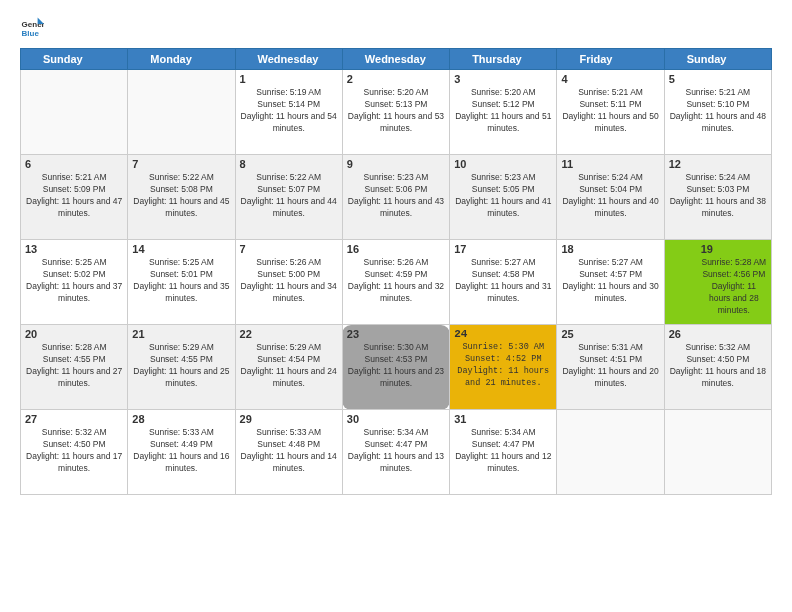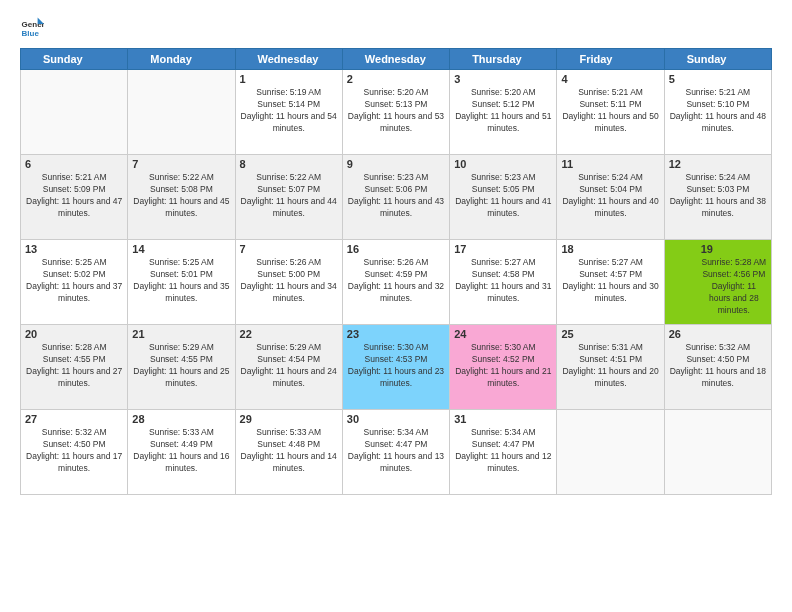--- a/index.html
+++ b/index.html
@@ -250,27 +250,27 @@
             <div class="day-info" style="white-space: pre-line;">Sunrise: 5:29 AM
 Sunset: 4:55 PM
 Daylight: 11 hours and 25 minutes.</div>
           </td>
           <td style="background: rgb(240, 240, 240);">
             <span class="day-num">22</span>
             <div class="day-info" style="white-space: pre-line;">Sunrise: 5:29 AM
 Sunset: 4:54 PM
 Daylight: 11 hours and 24 minutes.</div>
           </td>
-          <td style="background: #7dd3fc;">
+          <td style="background: #a3a3a3; border-radius: 9px;">
             <span class="day-num">23</span>
             <div class="day-info" style="white-space: pre-line;">Sunrise: 5:30 AM
 Sunset: 4:53 PM
 Daylight: 11 hours and 23 minutes.</div>
           </td>
-          <td style="background: #f9a8d4;">
+          <td style="background: #eab308; font-family: Liberation Mono, monospace;">
             <span class="day-num">24</span>
             <div class="day-info" style="white-space: pre-line;">Sunrise: 5:30 AM
 Sunset: 4:52 PM
 Daylight: 11 hours and 21 minutes.</div>
           </td>
           <td style="background: rgb(240, 240, 240);">
             <span class="day-num">25</span>
             <div class="day-info" style="white-space: pre-line;">Sunrise: 5:31 AM
 Sunset: 4:51 PM
 Daylight: 11 hours and 20 minutes.</div>

